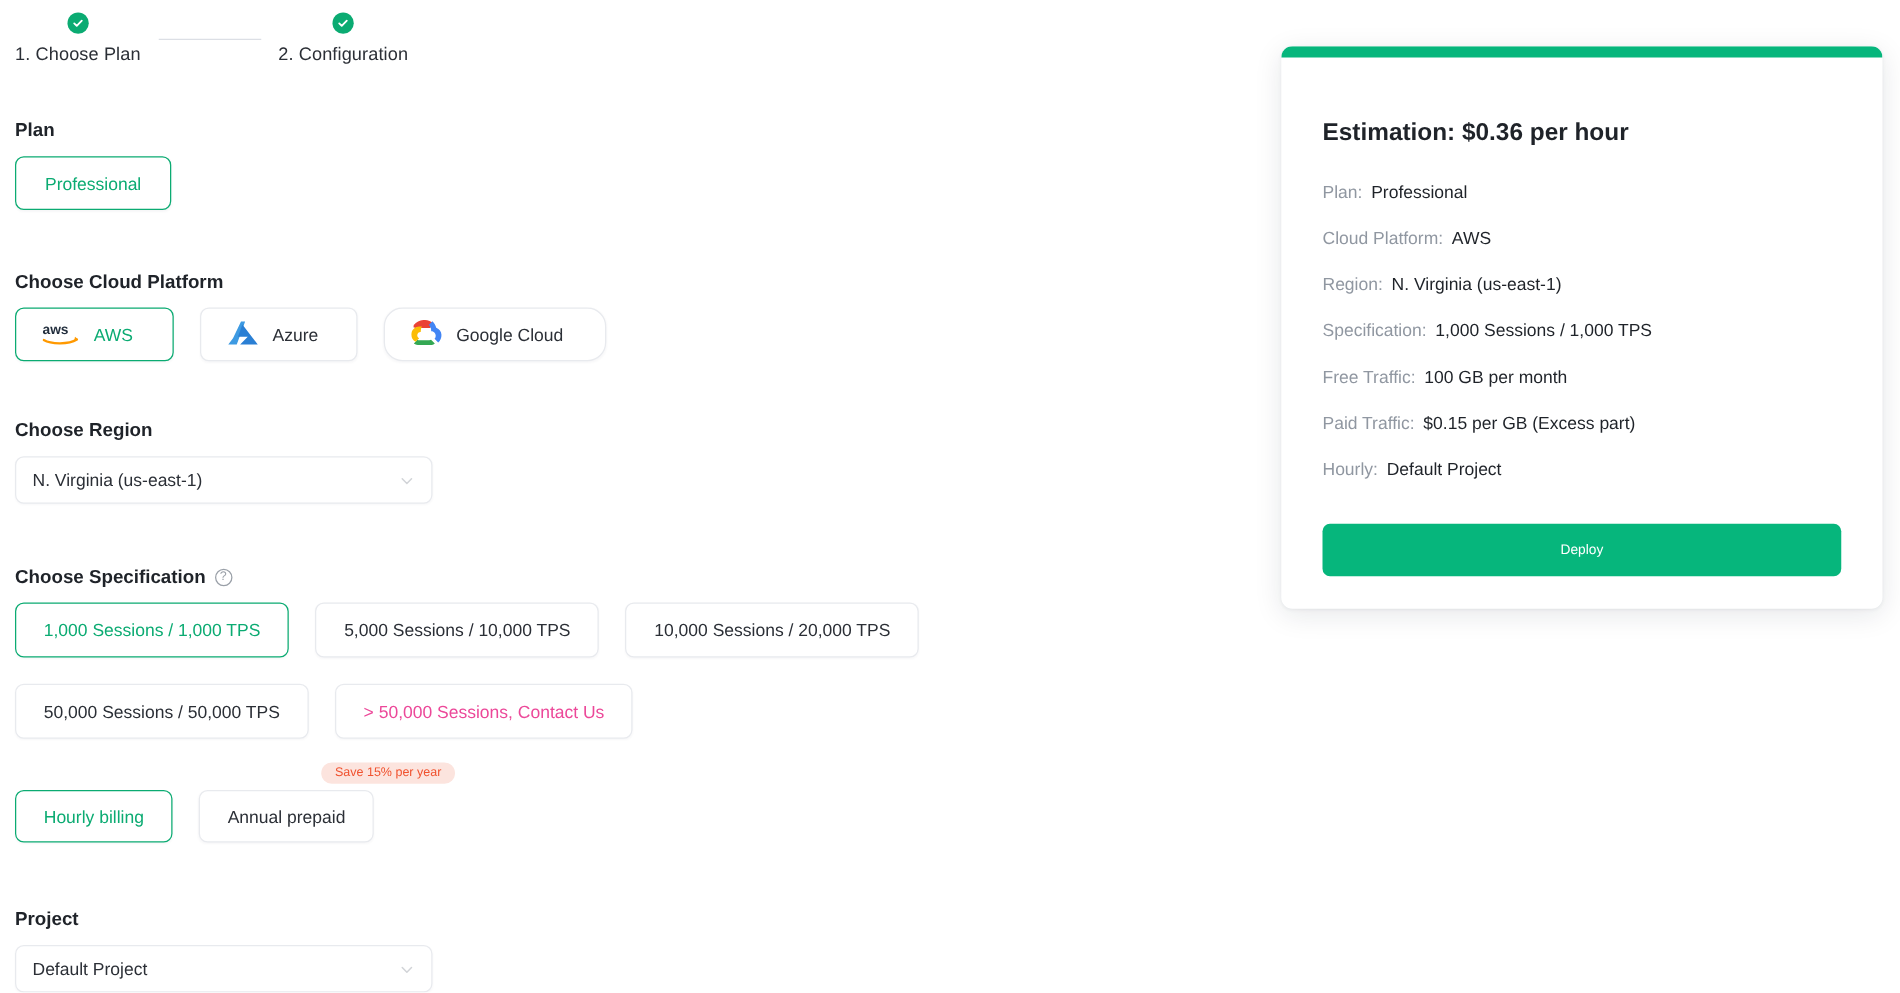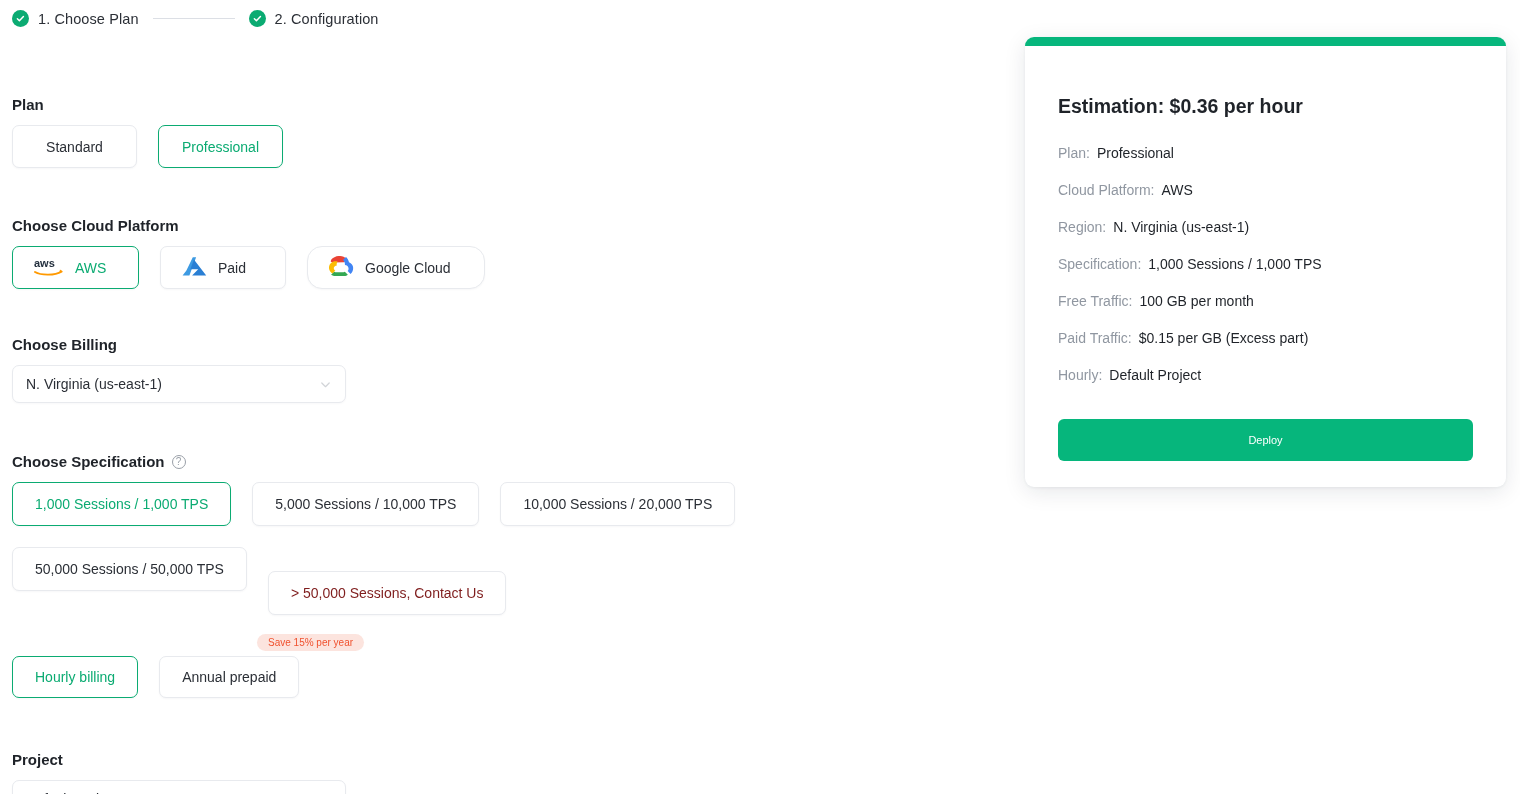--- a/index.html
+++ b/index.html
@@ -11,21 +11,21 @@
     color: #1f2329;
     overflow: hidden;
   }
   .page { position: relative; width: 1520px; height: 794px; }
 
   
   .stepper {
     position: absolute; left: 12px; top: 10px;
     display: flex; align-items: center; gap: 0;
   }
-  .step { display: flex; align-items: center; gap: 9px; }
+  .step { display: flex; align-items: center; gap: 9px; flex-direction: column; }
   .check-circle {
     width: 17px; height: 17px; border-radius: 50%;
     background: #0BAB72; display: flex; align-items: center; justify-content: center;
     flex: none;
   }
   .check-circle svg { display: block; }
   .step-label { font-size: 14.5px; color: #2b2f36; letter-spacing: .1px; }
   .step-line {
     width: 82px; height: 1px; background: #dcdfe5; margin: 0 14px;
   }
@@ -46,21 +46,21 @@
 
   .opt-row { display: flex; flex-wrap: wrap; gap: 21px; }
   .opt {
     background: #fff; border: 1px solid #e8eaee; border-radius: 7px;
     display: flex; align-items: center; justify-content: center;
     font-size: 14px; color: #2b2f36; cursor: pointer;
     box-shadow: 0 1px 2px rgba(22,30,50,.035);
     white-space: nowrap;
   }
   .opt.selected { border: 1.6px solid #0BAB72; color: #0BAB72; }
-  .opt.linked { color: #7f1d1d; margin-top: 24px; }
+  .opt.linked { color: #ec4899; }
 
   .plan-opt { width: 125px; height: 43px; }
   .plat-opt { height: 43px; padding: 0 21px; gap: 11px; justify-content: flex-start; }
   .plat-opt.aws { width: 127px; }
   .plat-opt.azure { width: 126px; }
   .plat-opt.gcp { width: 178px; border-radius: 15px; }
   .plat-label { font-size: 14px; }
 
   .spec-row { display: flex; flex-wrap: wrap; gap: 21px; max-width: 800px; }
   .spec-opt { height: 44px; padding: 0 22px; }
@@ -144,23 +144,20 @@
       </span>
       <span class="step-label">2. Configuration</span>
     </div>
   </div>
 
   <div class="left">
 
     <div class="section">
       <div class="section-title">Plan</div>
       <div class="opt-row">
-        <div class="opt plan-opt">
-          <span>Standard</span>
-        </div>
         <div class="opt plan-opt selected">
           <span>Professional</span>
         </div>
       </div>
     </div>
     <div class="gap-plan"></div>
 
     <div class="section">
       <div class="section-title">Choose Cloud Platform</div>
       <div class="opt-row">
@@ -176,41 +173,41 @@
           <span class="plat-label">AWS</span>
         </div>
 
         <div class="opt plat-opt azure">
           <span class="logo">
             <svg width="25" height="21" viewBox="0 0 25 21">
               <path d="M10.8 1.2 L4.4 14.5 L0.6 19.6 L7.4 19.6 L14.1 1.2 Z" fill="#3D9AE2"></path>
               <path d="M11.9 3.6 L8.4 13.3 L16.2 13.3 L10.1 19.6 L24.2 19.6 Z" fill="#2A7FD4"></path>
             </svg>
           </span>
-          <span class="plat-label">Paid</span>
+          <span class="plat-label">Azure</span>
         </div>
 
         <div class="opt plat-opt gcp">
           <span class="logo">
             <svg width="25" height="21" viewBox="0 0 24 20">
               <path d="M14.4 6.0 L16.8 3.6 L17 2.6 C12.6 -1.4 5.6 -0.9 1.9 3.7 L1.7 5.5 L3.5 6.1 Z" fill="#EA4335"></path>
               <path d="M19.2 5.9 C18.7 4.0 17.7 2.2 16.3 0.9 L13.4 3.8 C14.6 4.8 15.3 6.3 15.3 7.9 L15.3 8.6 C17.2 8.6 18.8 10.2 18.8 12.1 C18.8 13.0 18.5 13.8 17.9 14.4 L20.7 17.2 C22.4 15.7 23.3 13.5 23.2 11.2 C23.1 9.0 21.6 6.9 19.2 5.9 Z" fill="#4285F4"></path>
               <path d="M6.2 19.2 L14.7 19.2 C16.0 19.2 17.2 18.8 18.1 18.0 L15.2 15.1 C14.8 15.3 14.3 15.4 13.9 15.4 L6.2 15.4 C5.7 15.4 5.2 15.3 4.8 15.0 L2.0 17.9 C3.2 18.8 4.7 19.2 6.2 19.2 Z" fill="#34A853"></path>
               <path d="M6.2 4.9 C3.0 4.9 0.3 7.4 0.0 10.6 C-0.2 13.1 1.1 15.5 3.3 16.7 L6.1 13.9 C4.9 13.4 4.3 12.0 4.8 10.8 C5.2 9.8 6.2 9.1 7.3 9.2 L7.3 8.6 C7.3 7.3 7.6 6.0 8.2 4.9 Z" fill="#FBBC05"></path>
             </svg>
           </span>
           <span class="plat-label">Google Cloud</span>
         </div>
 
       </div>
     </div>
     <div class="gap-plat"></div>
 
     <div class="section">
-      <div class="section-title">Choose Billing</div>
+      <div class="section-title">Choose Region</div>
       <div class="select">
         <span class="sel-val">N. Virginia (us-east-1)</span>
         <span class="chev">
           <svg width="13" height="13" viewBox="0 0 14 14">
               <path d="M3 5.4l4 4 4-4" stroke="#9aa0a8" stroke-width="1.3" fill="none" stroke-linecap="round" stroke-linejoin="round"></path>
             </svg>
         </span>
       </div>
     </div>
     <div class="gap-region"></div>

